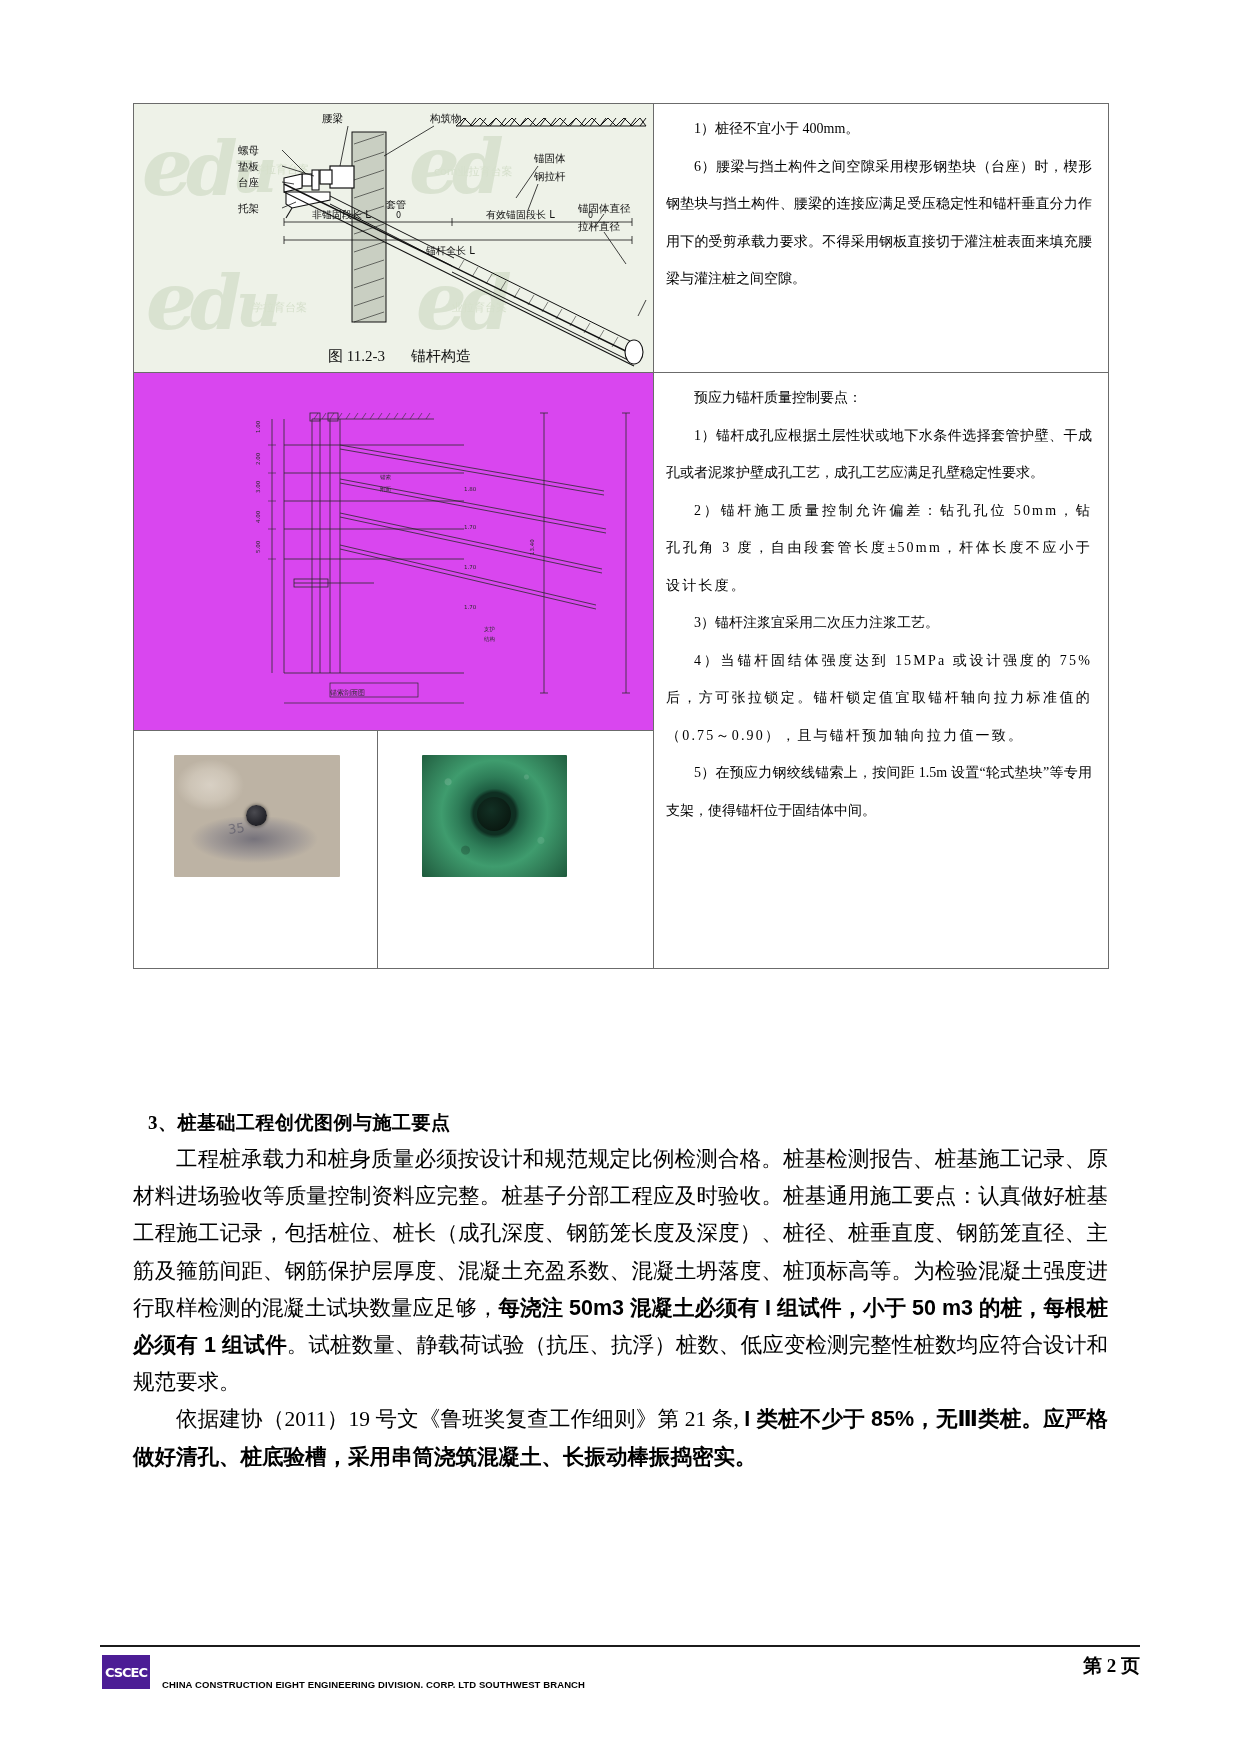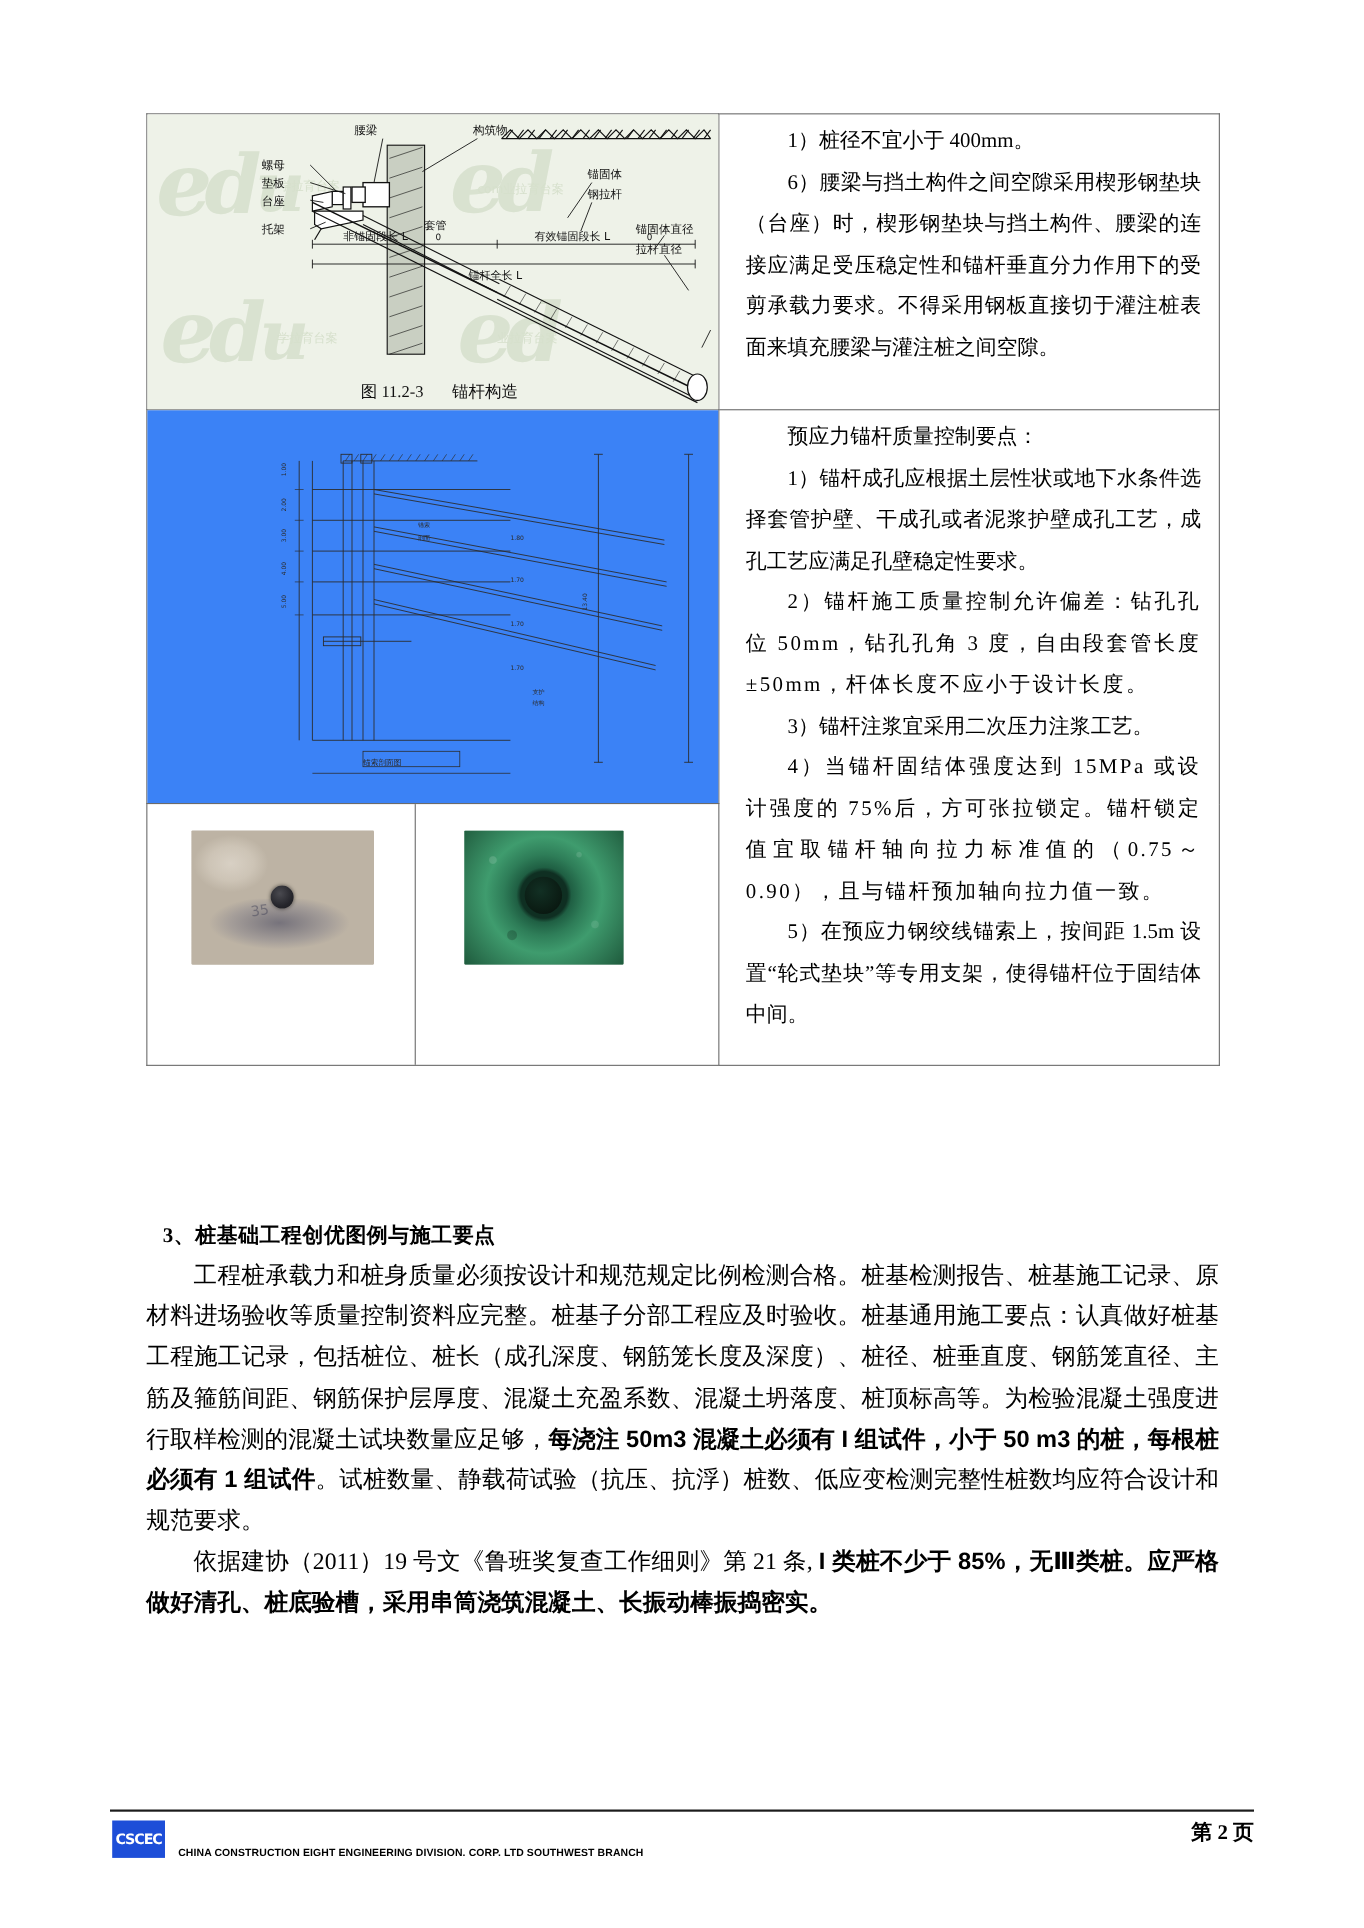--- a/index.html
+++ b/index.html
@@ -26,22 +26,22 @@
   }
   .tbl td{
     border:1px solid #6b6b6b;
     vertical-align:top;
     padding:0;
   }
   .col-fig{width:520px;}
   .col-txt{width:455px;}
 
   .cell-text{
-    padding:6px 16px 8px 24px;
-    font-size:19px;
+    padding:6px 16px 8px 12px;
+    font-size:14px;
     line-height:37.5px;
     letter-spacing:0px;
     text-align:justify;
     text-justify:inter-ideograph;
     font-family:"Liberation Serif","DejaVu Serif",serif;
   }
   .cell-text p{margin:0;}
   .cell-text p.ind{text-indent:2em;}
   .sp{letter-spacing:2.2px;}
 
@@ -75,21 +75,21 @@
     font-family:"Liberation Serif",serif;
     color:#111;
     padding-left:12px;
   }
   .figcap .gap{display:inline-block;width:26px;}
 
   
   .fig2{
     position:relative;
     height:357px;
-    background:#3b82f6;
+    background:#d946ef;
     overflow:hidden;
   }
   .fig2 svg{position:absolute;left:0;top:0;}
 
   
   .photorow{display:flex;height:237px;}
   .photocellL{width:243px;border-right:1px solid #6b6b6b;position:relative;}
   .photocellR{width:276px;position:relative;}
   .ph{
     position:absolute;
@@ -163,21 +163,21 @@
 
   
   .footer{
     position:absolute;left:0;right:0;top:1645px;height:60px;
   }
   .frule{
     position:absolute;left:100px;top:0px;width:1040px;height:2px;background:#1b1b1b;
   }
   .flogo{
     position:absolute;left:102px;top:10px;width:48px;height:34px;
-    background:#1d4ed8;
+    background:#4c1d95;
     display:flex;align-items:center;justify-content:center;
   }
   .flogo span{
     color:#fff;font-family:"DejaVu Sans",sans-serif;font-size:13px;font-weight:bold;letter-spacing:-1px;
   }
   .fname{
     position:absolute;left:162px;top:8px;
     font-size:19px;font-weight:bold;
     font-family:"Liberation Serif","DejaVu Serif",serif;
   }

